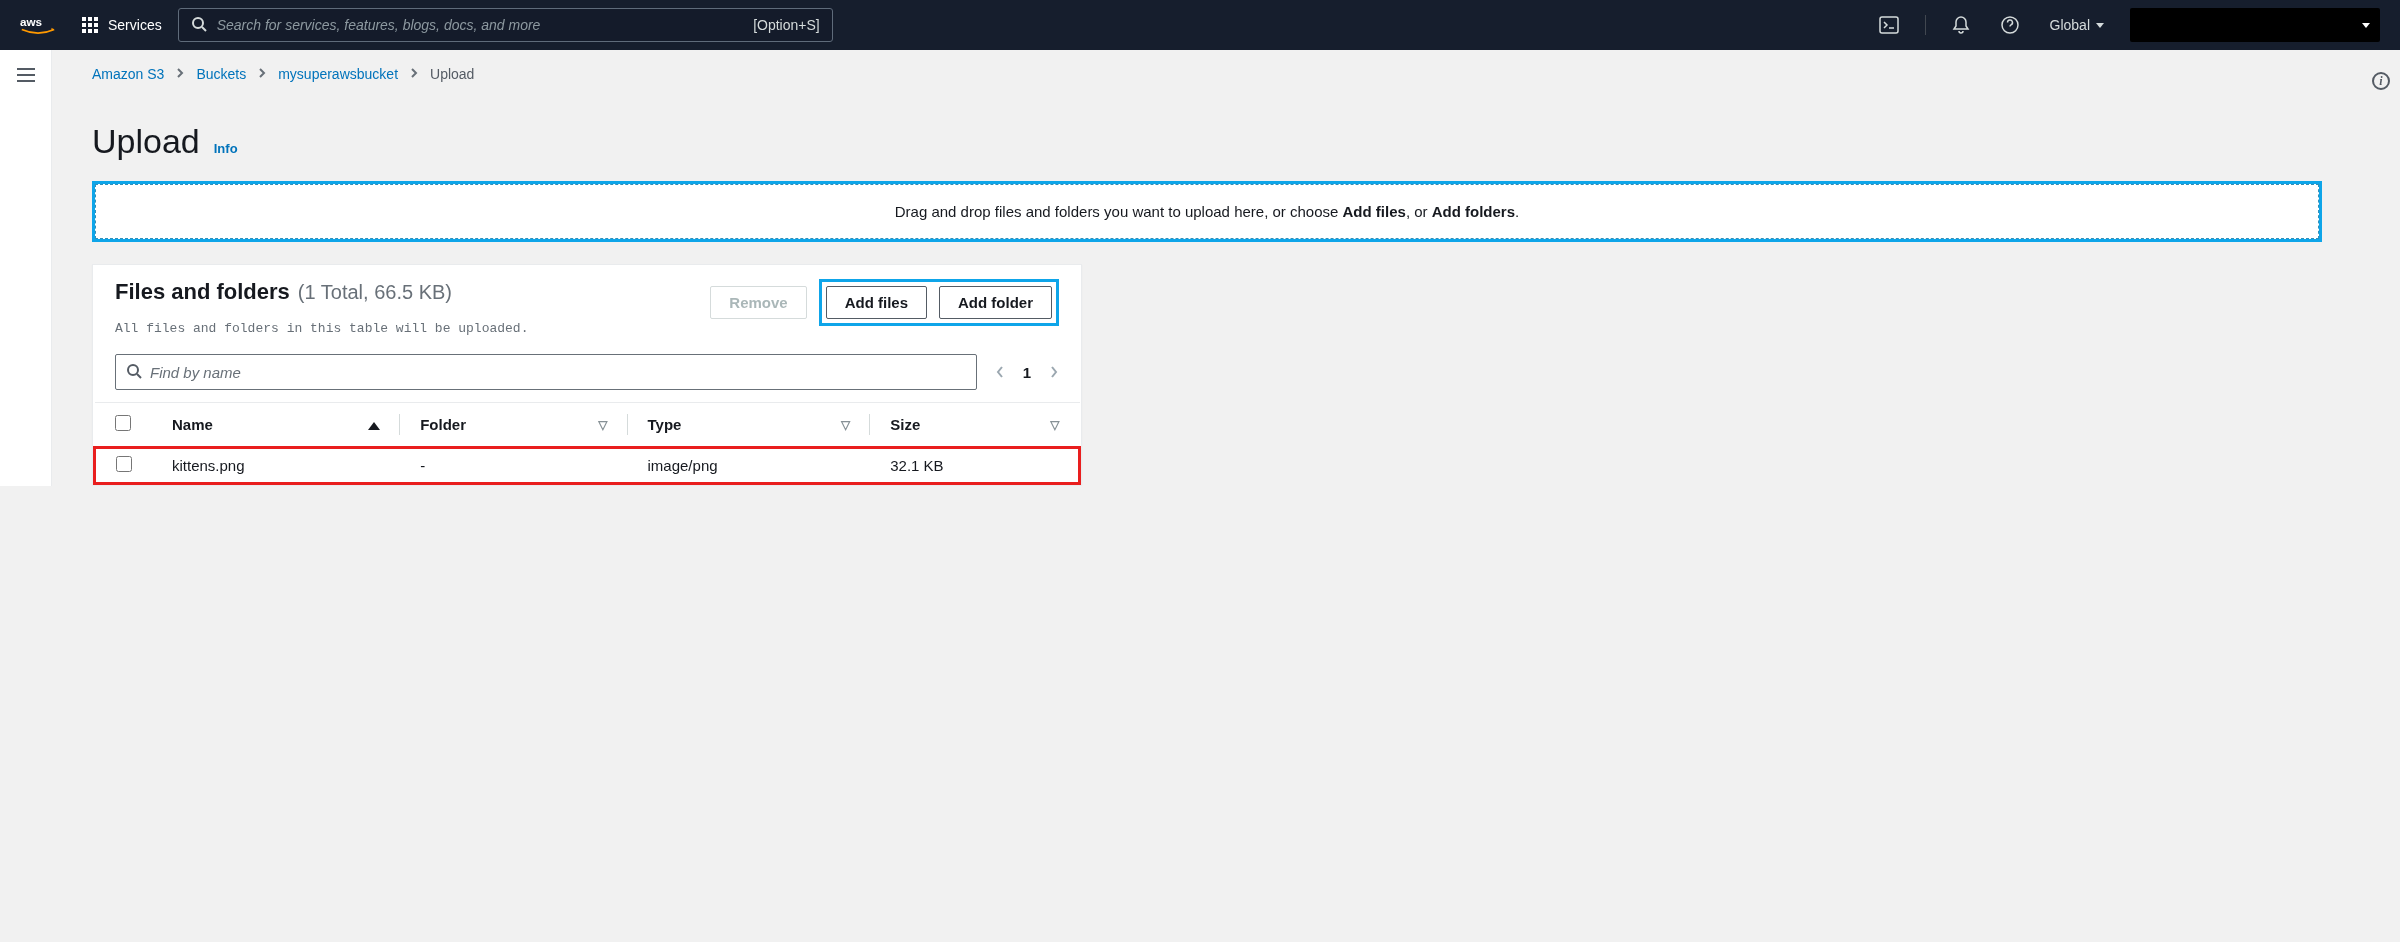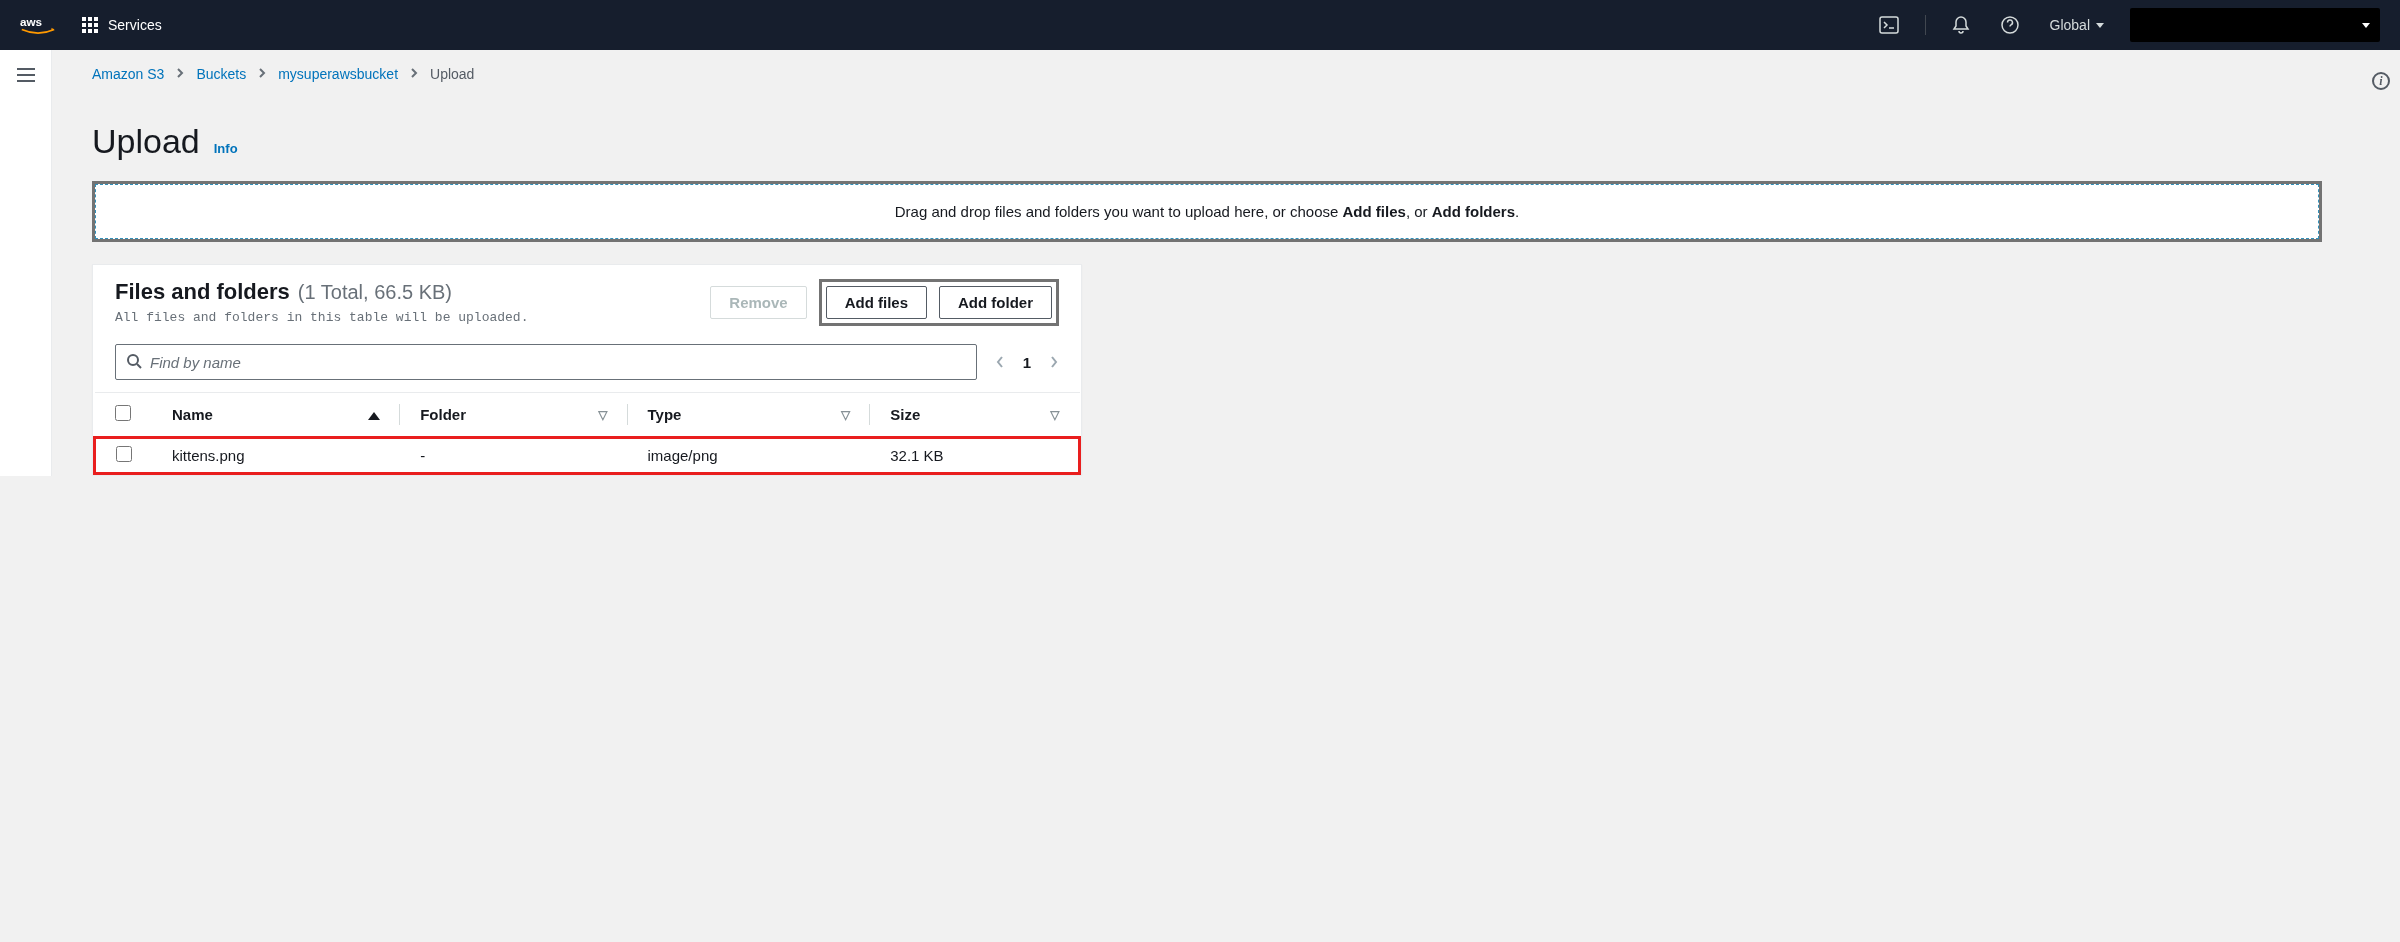--- a/index.html
+++ b/index.html
@@ -141,21 +141,21 @@
     
     .page-title-row { display: flex; align-items: baseline; gap: 14px; margin-bottom: 20px; }
     .page-title { font-size: 34px; font-weight: 400; }
     .info-link { color: #0073bb; font-size: 13px; font-weight: bold; cursor: pointer; }
 
     .page-desc { font-size: 15px; line-height: 1.5; max-width: 1000px; margin-bottom: 22px; }
     .page-desc a { color: #0073bb; text-decoration: none; cursor: pointer; }
     .ext-link-icon { display: inline-flex; vertical-align: middle; margin-left: 4px; }
 
     
-    .highlight-red { border: 3px solid #737373; }
+    .highlight-red { border: 3px solid #0ea5e9; }
     .dropzone-wrap { margin-bottom: 22px; }
     .dropzone {
       background: #fff;
       border: 1px dashed #3290b9;
       padding: 18px 20px;
       text-align: center;
       font-size: 15px;
     }
     .dropzone b { font-weight: bold; }
 
@@ -163,21 +163,21 @@
     .panel {
       background: #fff;
       border: 1px solid #e9ebed;
       box-shadow: 0 1px 1px rgba(0,0,0,0.05);
       max-width: 990px;
     }
     .panel-header {
       display: flex; align-items: flex-start; justify-content: space-between;
       padding: 14px 22px 8px 22px;
     }
-    .panel-title-block { display: flex; flex-direction: column; gap: 5px; }
+    .panel-title-block { display: flex; flex-direction: column; gap: 16px; }
     .panel-title-line { display: flex; align-items: baseline; gap: 8px; }
     .panel-title { font-size: 22px; font-weight: 700; }
     .panel-count { font-size: 20px; color: #687078; font-weight: 400; }
     .panel-subtext { font-size: 13px; color: #687078; font-family: Liberation Mono, monospace; }
 
     .panel-buttons { display: flex; gap: 12px; align-items: center; padding-left: 15px; }
     .panel-buttons .red-wrap { display: flex; gap: 12px; padding: 4px; }
     .btn {
       background: #fff; border: 1px solid #545b64; color: #16191f;
       padding: 7px 18px; font-size: 15px; font-weight: 700; cursor: pointer;
@@ -243,20 +243,30 @@
         <span></span>
         <span></span>
         <span></span>
         <span></span>
         <span></span>
         <span></span>
         <span></span>
         <span></span>
     </span>
     <span>Services</span>
+  </div>
+  <div class="search-wrap">
+    <span class="search-icon">
+      <svg width="16" height="16" viewBox="0 0 16 16" fill="none" stroke="currentColor" stroke-width="2">
+          <circle cx="7" cy="7" r="5"></circle>
+          <line x1="11" y1="11" x2="15" y2="15"></line>
+        </svg>
+    </span>
+    <input class="search-input" placeholder="Search for services, features, blogs, docs, and more" style="">
+    <span class="search-shortcut">[Option+S]</span>
   </div>
   <div class="nav-spacer"></div>
   <div class="nav-icons">
     <span class="nav-icon-btn">
       <svg width="20" height="18" viewBox="0 0 20 18" fill="none" stroke="currentColor" stroke-width="1.5">
           <rect x="1" y="1" width="18" height="16" rx="2"></rect>
           <path d="M5 6l3 3-3 3M10 12h5"></path>
         </svg>
     </span>
     <span class="nav-divider"></span>

